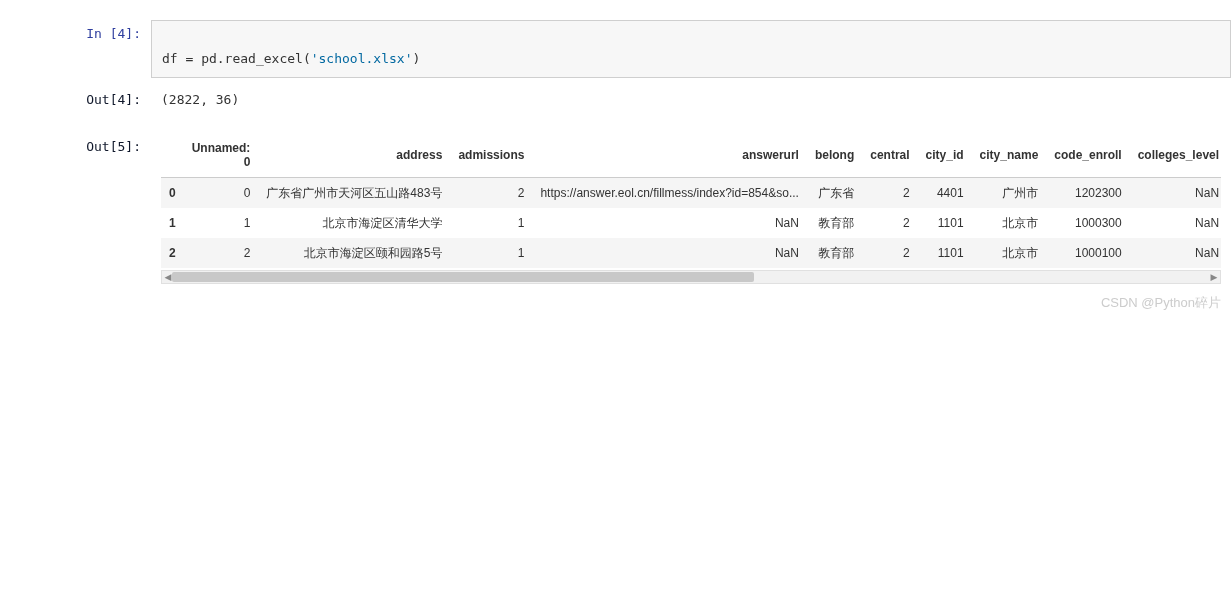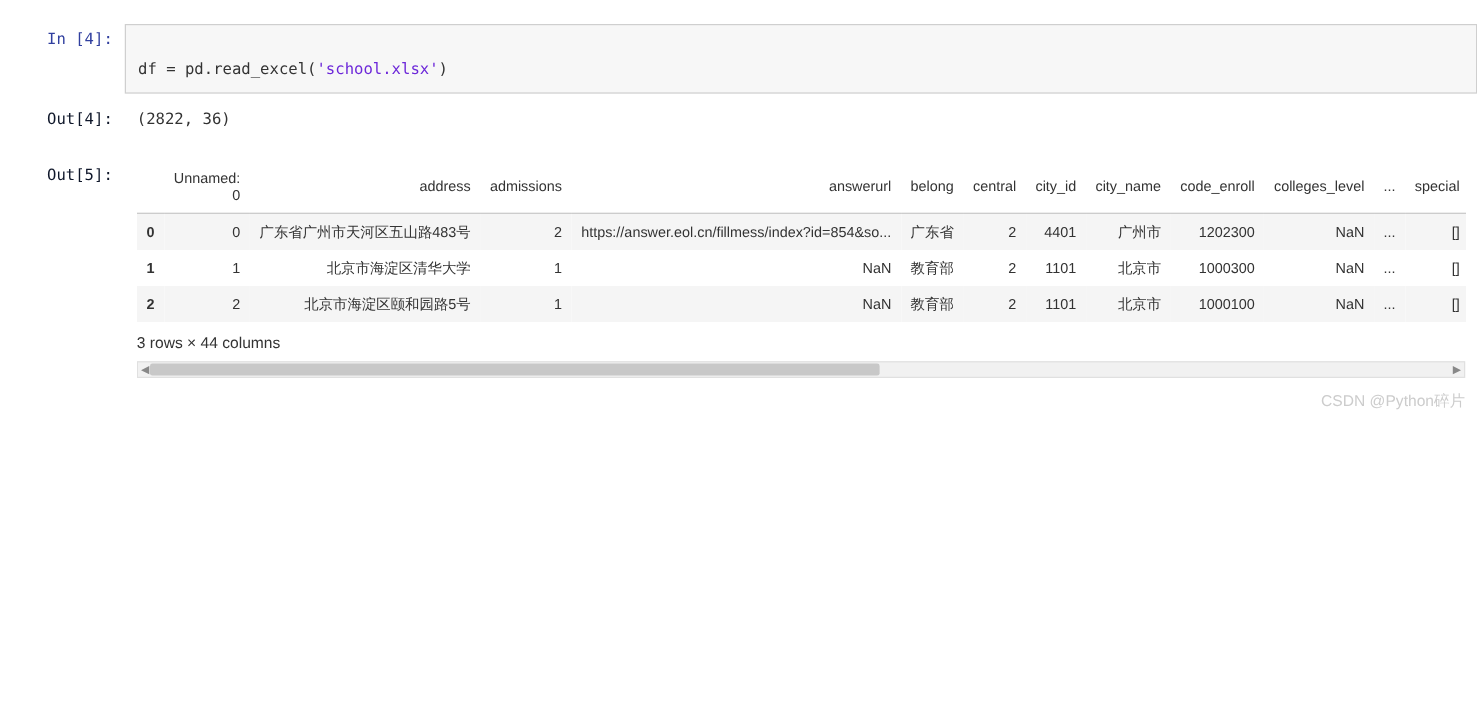--- a/index.html
+++ b/index.html
@@ -4,39 +4,39 @@
 <style>
 * { box-sizing: border-box; margin: 0; padding: 0; }
 body { font-family: -apple-system, "Helvetica Neue", Arial, sans-serif; font-size: 13px; background: #fff; width: 1231px; }
 .cell-row { display: flex; align-items: flex-start; margin-bottom: 8px; }
 .prompt { width: 90px; min-width: 90px; text-align: right; padding: 6px 10px 0 0; font-family: Menlo, Consolas, monospace; font-size: 13px; }
 .prompt-in { color: #303F9F; }
 .prompt-out { color: #0f172a; }
 .cell-input { flex: 1; border: 1px solid #cfcfcf; background: #f7f7f7; padding: 8px 10px; font-family: Menlo, Consolas, monospace; font-size: 13px; line-height: 1.55; color: #333; }
 .cell-output-plain { flex: 1; padding: 6px 10px; font-family: Menlo, Consolas, monospace; font-size: 13px; color: #333; }
 .kw-green { color: #008000; font-weight: bold; }
-.kw-red { color: #6d28d9; }
+.kw-red { color: #0369a1; }
 .kw-num { color: #008000; }
 .cell-output-html { flex: 1; padding: 0 10px 0 10px; overflow: hidden; }
 .df-scroll { overflow-x: auto; max-width: 100%; }
 table.dataframe { border-collapse: collapse; font-size: 12px; color: #333; }
-table.dataframe th { font-weight: normal; text-align: right; padding: 8px 8px; white-space: nowrap; }
+table.dataframe th { font-weight: bold; text-align: right; padding: 8px 8px; white-space: nowrap; }
 table.dataframe td { text-align: right; padding: 6px 8px; white-space: nowrap; vertical-align: middle; }
 table.dataframe thead th { border-bottom: 1px solid #ccc; }
 table.dataframe tbody tr:nth-child(odd) { background: #f5f5f5; }
 table.dataframe tbody th { font-weight: bold; }
 .addr-cell { white-space: normal; width: 60px; text-align: right; line-height: 1.35; }
 .summary-line { padding: 10px 0 6px 0; font-size: 13px; color: #333; }
 .hscroll-track { height: 14px; background: #f1f1f1; border: 1px solid #e0e0e0; position: relative; margin-top: 2px; }
 .hscroll-thumb { position: absolute; top: 1px; left: 10px; height: 10px; width: 55%; background: #c8c8c8; border-radius: 2px; }
 .hscroll-arrow { position: absolute; top: 0; width: 12px; height: 12px; display: flex; align-items: center; justify-content: center; font-size: 9px; color: #888; }
 .hscroll-arrow.left { left: 0; }
 .hscroll-arrow.right { right: 0; }
 .watermark { position: absolute; right: 10px; bottom: 10px; color: #ccc; font-size: 13px; }
-.wrap { position: relative; padding: 20px 0 30px 14px; }
+.wrap { position: relative; padding: 20px 0 30px 14px; margin-left: 47px; }
 </style>
 </head>
 <body>
 
 <div class="wrap">
 
 <div class="cell-row">
   <div class="prompt prompt-in">In [4]:</div>
   <div class="cell-input">
     <div>&nbsp;</div>
@@ -117,21 +117,20 @@
                 <td>1101</td>
                 <td>北京市</td>
                 <td>1000100</td>
                 <td>NaN</td>
                 <td>...</td>
                 <td>[]</td>
               </tr>
             </tbody>
       </table>
     </div>
-    <div class="summary-line">3 rows × 44 columns</div>
     <div class="hscroll-track">
       <div class="hscroll-arrow left">◀</div>
       <div class="hscroll-thumb"></div>
       <div class="hscroll-arrow right">▶</div>
     </div>
   </div>
 </div>
 
 <div class="watermark">CSDN @Python碎片</div>
 

